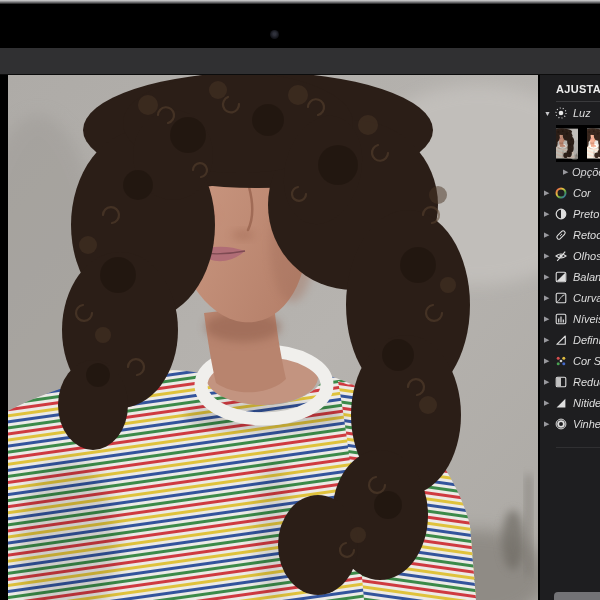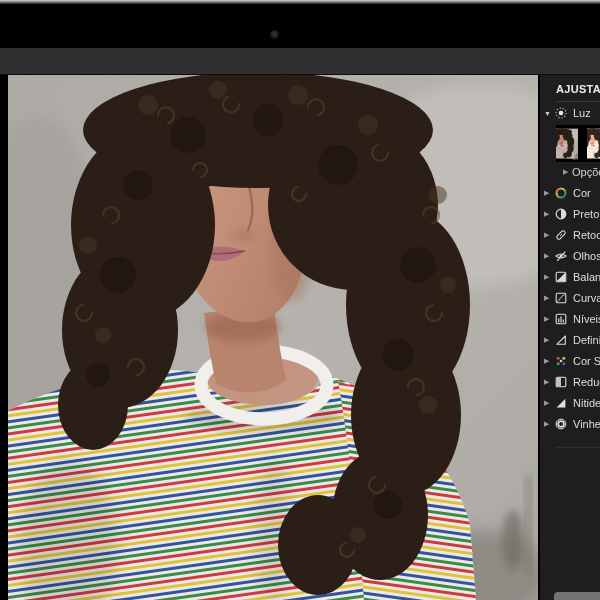--- a/index.html
+++ b/index.html
@@ -38,21 +38,21 @@
   .sb-title{position:absolute;left:16px;top:8px;width:140px;color:#ececec;font-size:11px;font-weight:bold;
     letter-spacing:.3px;white-space:nowrap;}
   .sb-divider{position:absolute;left:16px;top:26px;width:140px;height:1px;background:#3a3a3c;}
   .sb-divider2{position:absolute;left:16px;top:372px;width:140px;height:1px;background:#303032;}
   .srow{position:absolute;left:0;width:170px;height:14px;white-space:nowrap;display:flex;
     align-items:center;color:#dedede;font-size:11px;}
   .srow .tri{color:#98989d;font-size:7px;width:9px;margin-left:4px;flex:none;}
   .srow .tri.down{color:#c9c9cc;}
   .srow .sicon{width:12px;height:12px;margin:0 6px 0 2px;flex:none;}
   .srow .sicon svg{display:block;}
-  .srow .slabel{flex:none;}
+  .srow .slabel{flex:none;font-style:italic;}
   .opcoes{padding-left:19px;color:#d4d4d6;}
   .thumbstrip{position:absolute;left:16px;top:50px;width:150px;height:37px;display:flex;gap:1px;
     background:#000;overflow:hidden;}
   .thumb{width:30px;height:37px;flex:none;overflow:hidden;}
   .thumb svg{display:block;}
   .sb-stub{position:absolute;left:14px;top:517px;width:140px;height:8px;background:#737376;
     border-radius:4px 4px 0 0;}
   .divline{position:absolute;left:538px;top:0;width:2px;height:525px;background:#000;}
 </style>
 </head>

